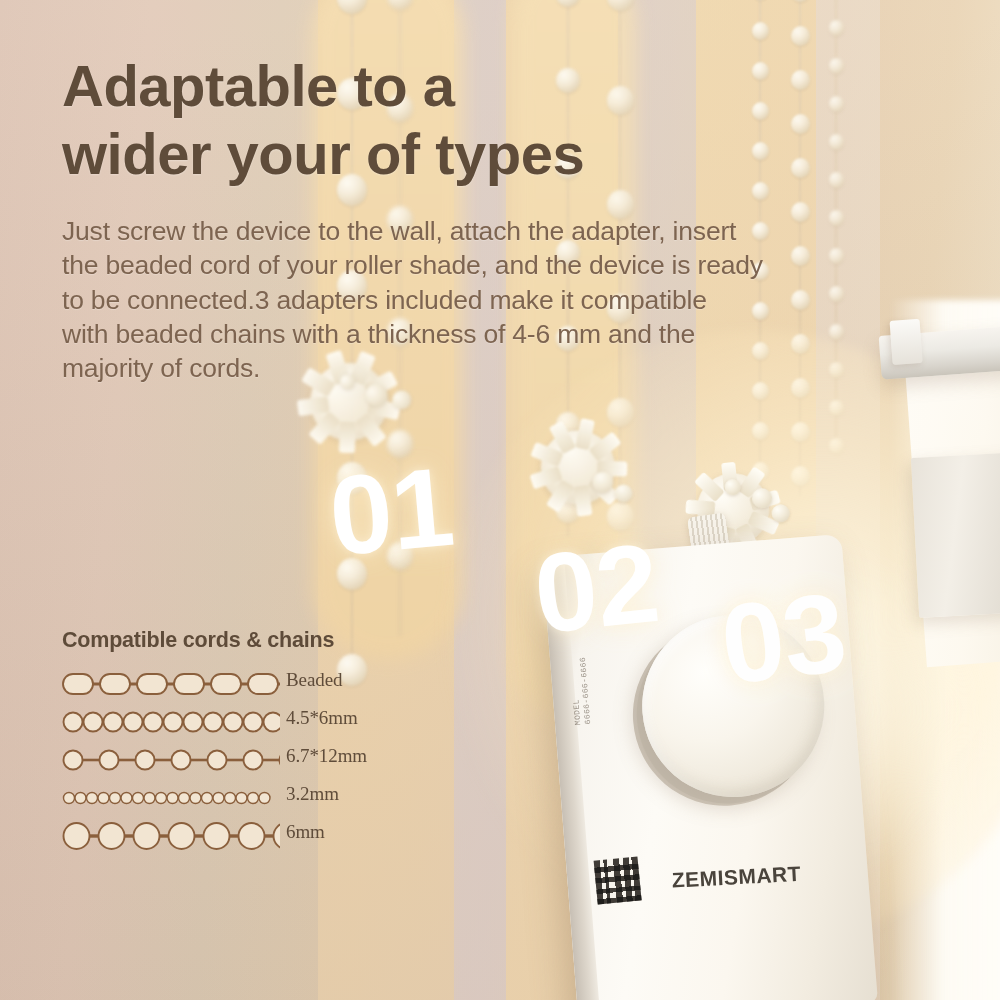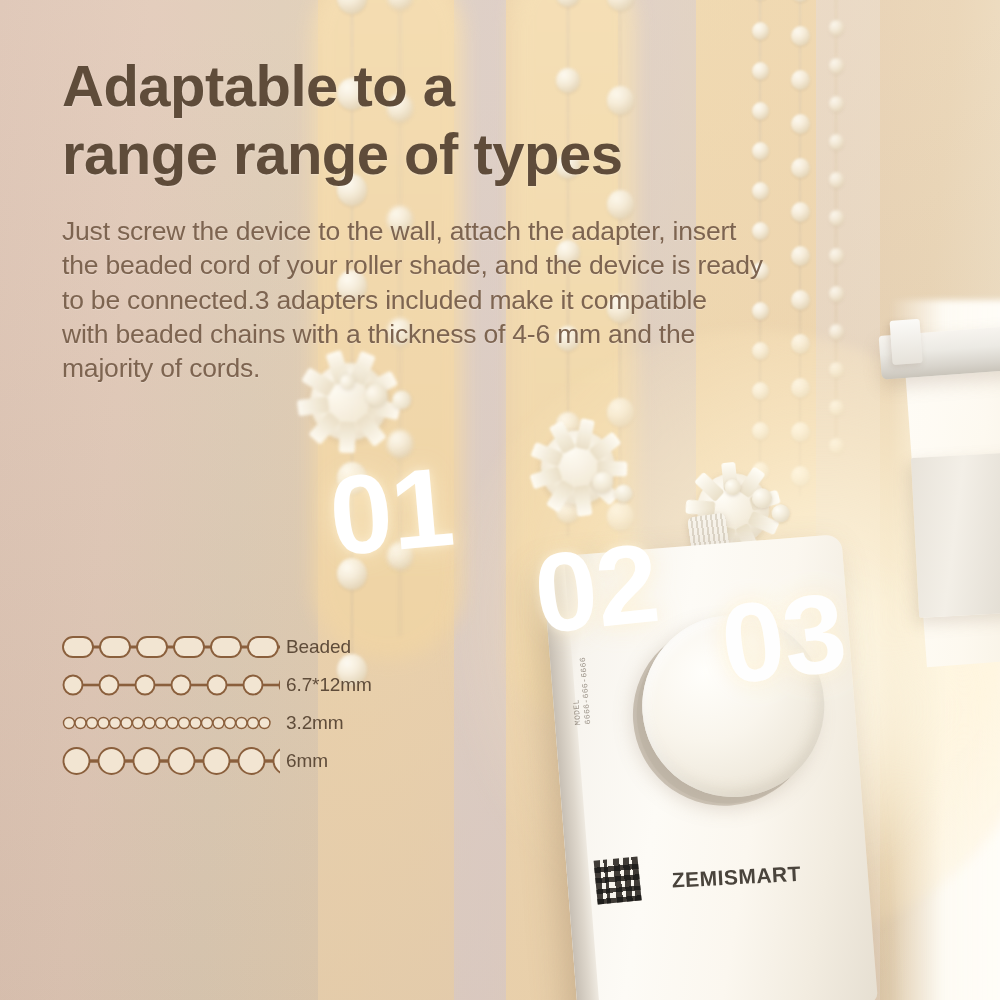--- a/index.html
+++ b/index.html
@@ -212,21 +212,21 @@
     color:#7d6450; letter-spacing:-.2px; white-space:pre-line;
     text-shadow:0 1px 1px rgba(255,255,255,.25);
   }
 
   
   #legend { position:absolute; left:62px; top:628px; width:340px; }
   #legend-title {
     font-size:21.5px; font-weight:700; color:#5e4b39; letter-spacing:-.2px;
     margin-bottom:16px;
   }
-  .legend-row { display:flex; align-items:center; height:38px; }
+  .legend-row { display:flex; height:38px;font-family:Liberation Serif, serif; }
   .legend-art { width:218px; height:30px; flex:0 0 218px; }
   .legend-label {
     font-size:19px; color:#5f4c3a; letter-spacing:-.1px; padding-left:6px;
   }
 </style>
 </head>
 <body>
 
 <div id="scene">
 
@@ -406,47 +406,64 @@
   </div>
 
   <div class="step" id="step-01">01</div>
   <div class="step" id="step-02">02</div>
   <div class="step" id="step-03">03</div>
 
 </div>
 
 <div id="copy">
   <div id="heading">Adaptable to a
-range range of types</div>
+wider your of types</div>
   <div id="subcopy">Just screw the device to the wall, attach the adapter, insert
 the beaded cord of your roller shade, and the device is ready
 to be connected.3 adapters included make it compatible
 with beaded chains with a thickness of 4-6 mm and the
 majority of cords.</div>
 </div>
 
 <div id="legend">
+  <div id="legend-title">Compatible cords &amp; chains</div>
   <div id="legend-rows">
       <div class="legend-row">
         <div class="legend-art"><svg viewBox="0 0 218 30" width="218" height="30">
             <rect x="1" y="5" width="30" height="20" rx="10" ry="10" fill="#f2e5d2" stroke="#8a5f3c" stroke-width="1.9"></rect>
             <line x1="31" y1="15" x2="38" y2="15" stroke="#8a5f3c" stroke-width="3"></line>
             <rect x="38" y="5" width="30" height="20" rx="10" ry="10" fill="#f2e5d2" stroke="#8a5f3c" stroke-width="1.9"></rect>
             <line x1="68" y1="15" x2="75" y2="15" stroke="#8a5f3c" stroke-width="3"></line>
             <rect x="75" y="5" width="30" height="20" rx="10" ry="10" fill="#f2e5d2" stroke="#8a5f3c" stroke-width="1.9"></rect>
             <line x1="105" y1="15" x2="112" y2="15" stroke="#8a5f3c" stroke-width="3"></line>
             <rect x="112" y="5" width="30" height="20" rx="10" ry="10" fill="#f2e5d2" stroke="#8a5f3c" stroke-width="1.9"></rect>
             <line x1="142" y1="15" x2="149" y2="15" stroke="#8a5f3c" stroke-width="3"></line>
             <rect x="149" y="5" width="30" height="20" rx="10" ry="10" fill="#f2e5d2" stroke="#8a5f3c" stroke-width="1.9"></rect>
             <line x1="179" y1="15" x2="186" y2="15" stroke="#8a5f3c" stroke-width="3"></line>
             <rect x="186" y="5" width="30" height="20" rx="10" ry="10" fill="#f2e5d2" stroke="#8a5f3c" stroke-width="1.9"></rect>
             <line x1="216" y1="15" x2="223" y2="15" stroke="#8a5f3c" stroke-width="3"></line>
             <rect x="223" y="5" width="30" height="20" rx="10" ry="10" fill="#f2e5d2" stroke="#8a5f3c" stroke-width="1.9"></rect>
           </svg></div>
         <div class="legend-label">Beaded</div>
+      </div>
+      <div class="legend-row">
+        <div class="legend-art"><svg viewBox="0 0 218 30" width="218" height="30">
+            <circle cx="11" cy="15" r="9.5" fill="#f2e5d2" stroke="#8a5f3c" stroke-width="1.9"></circle>
+            <circle cx="31" cy="15" r="9.5" fill="#f2e5d2" stroke="#8a5f3c" stroke-width="1.9"></circle>
+            <circle cx="51" cy="15" r="9.5" fill="#f2e5d2" stroke="#8a5f3c" stroke-width="1.9"></circle>
+            <circle cx="71" cy="15" r="9.5" fill="#f2e5d2" stroke="#8a5f3c" stroke-width="1.9"></circle>
+            <circle cx="91" cy="15" r="9.5" fill="#f2e5d2" stroke="#8a5f3c" stroke-width="1.9"></circle>
+            <circle cx="111" cy="15" r="9.5" fill="#f2e5d2" stroke="#8a5f3c" stroke-width="1.9"></circle>
+            <circle cx="131" cy="15" r="9.5" fill="#f2e5d2" stroke="#8a5f3c" stroke-width="1.9"></circle>
+            <circle cx="151" cy="15" r="9.5" fill="#f2e5d2" stroke="#8a5f3c" stroke-width="1.9"></circle>
+            <circle cx="171" cy="15" r="9.5" fill="#f2e5d2" stroke="#8a5f3c" stroke-width="1.9"></circle>
+            <circle cx="191" cy="15" r="9.5" fill="#f2e5d2" stroke="#8a5f3c" stroke-width="1.9"></circle>
+            <circle cx="211" cy="15" r="9.5" fill="#f2e5d2" stroke="#8a5f3c" stroke-width="1.9"></circle>
+          </svg></div>
+        <div class="legend-label">4.5*6mm</div>
       </div>
       <div class="legend-row">
         <div class="legend-art"><svg viewBox="0 0 218 30" width="218" height="30">
             <circle cx="11" cy="15" r="9.5" fill="#f2e5d2" stroke="#8a5f3c" stroke-width="1.9"></circle>
             <line x1="20.5" y1="15" x2="37.5" y2="15" stroke="#8a5f3c" stroke-width="2.6"></line>
             <circle cx="47" cy="15" r="9.5" fill="#f2e5d2" stroke="#8a5f3c" stroke-width="1.9"></circle>
             <line x1="56.5" y1="15" x2="73.5" y2="15" stroke="#8a5f3c" stroke-width="2.6"></line>
             <circle cx="83" cy="15" r="9.5" fill="#f2e5d2" stroke="#8a5f3c" stroke-width="1.9"></circle>
             <line x1="92.5" y1="15" x2="109.5" y2="15" stroke="#8a5f3c" stroke-width="2.6"></line>
             <circle cx="119" cy="15" r="9.5" fill="#f2e5d2" stroke="#8a5f3c" stroke-width="1.9"></circle>

